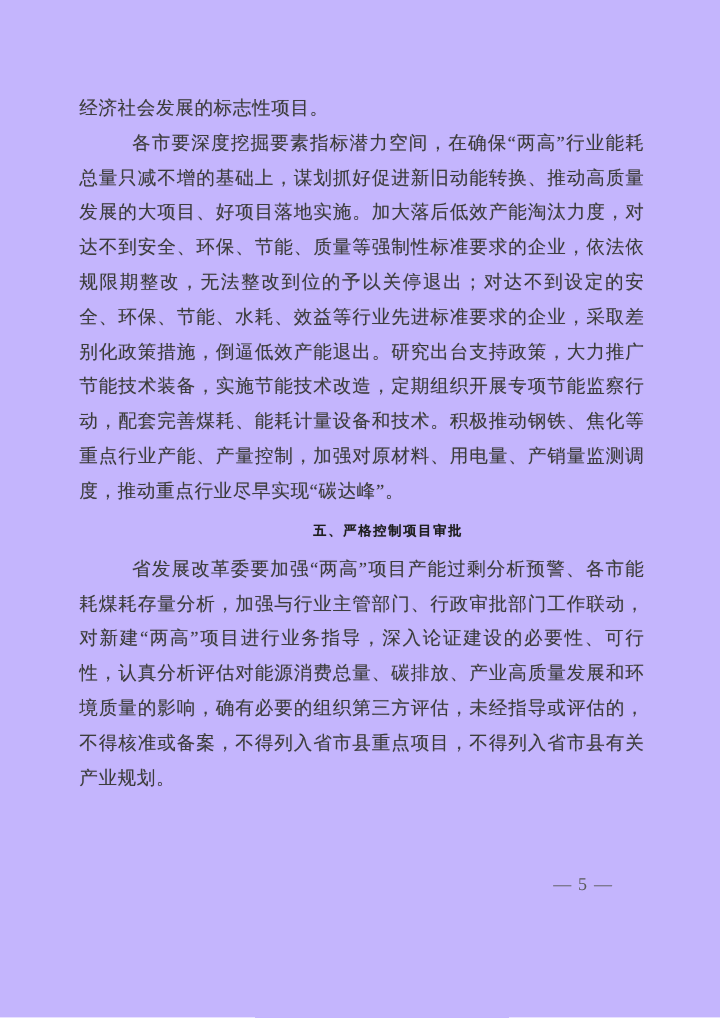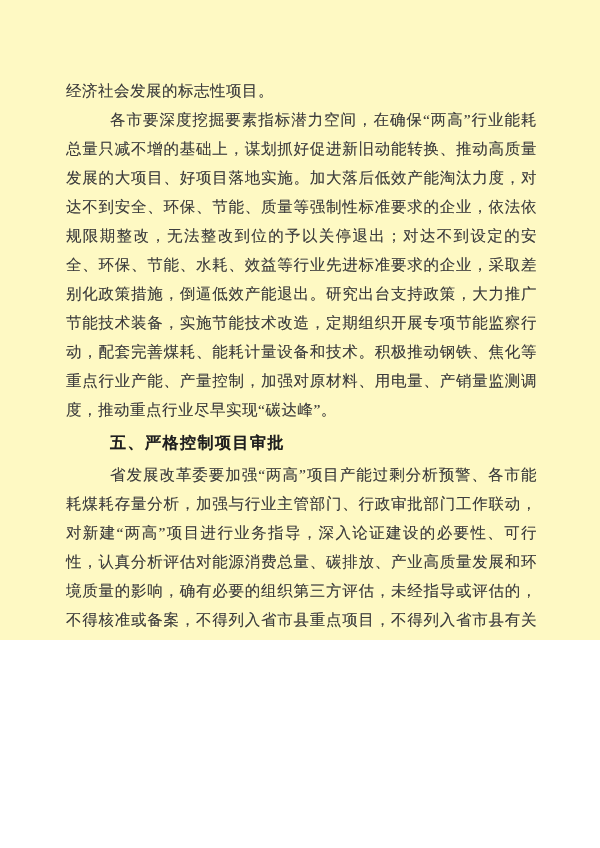--- a/index.html
+++ b/index.html
@@ -3,22 +3,22 @@
 <meta charset="utf-8">
 <style>
   html, body {
     margin: 0;
     padding: 0;
     background: #ffffff;
   }
   .page {
     position: relative;
     width: 600px;
-    height: 640px;
-    background: #fef9c3;
+    height: 848px;
+    background: #c4b5fd;
     overflow: hidden;
     font-family: "Liberation Serif", "DejaVu Serif", serif;
   }
   .content {
     position: absolute;
     left: 66px;
     top: 76px;
     width: 471px;
   }
   .para {
@@ -30,27 +30,28 @@
     text-justify: inter-character;
     letter-spacing: 0.5px;
     text-shadow: 0 0 0.6px rgba(70,70,70,0.45);
   }
   .para.indent {
     text-indent: 44px;
     font-family: Liberation Serif, serif;
   }
   .section-heading {
     margin: 4px 0 2px 0;
-    font-size: 16px;
+    font-size: 11px;
     line-height: 30px;
     font-weight: bold;
     color: #1e1e1e;
     text-indent: 44px;
     letter-spacing: 1.5px;
     text-shadow: 0 0 0.6px rgba(30,30,30,0.5);
+    text-align: center;
   }
   .page-number {
     position: absolute;
     top: 728px;
     left: 446px;
     width: 80px;
     font-size: 15px;
     line-height: 20px;
     color: #5a5a5a;
     letter-spacing: 1px;

